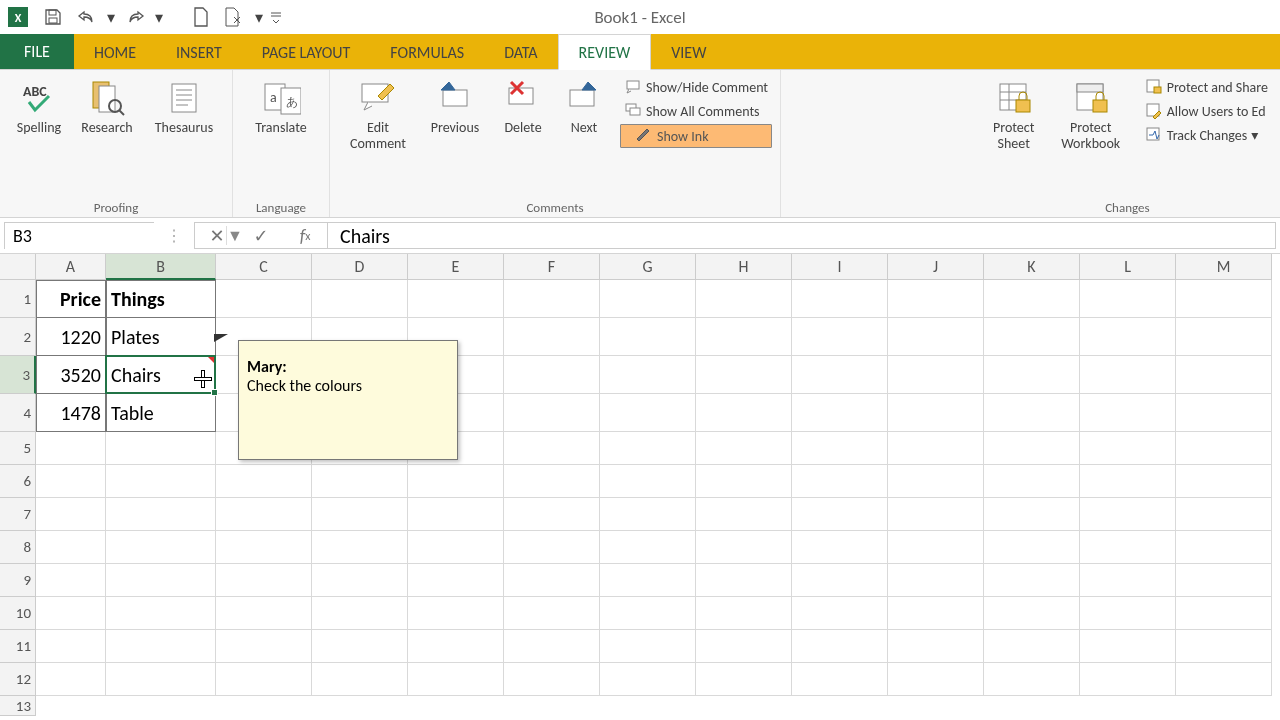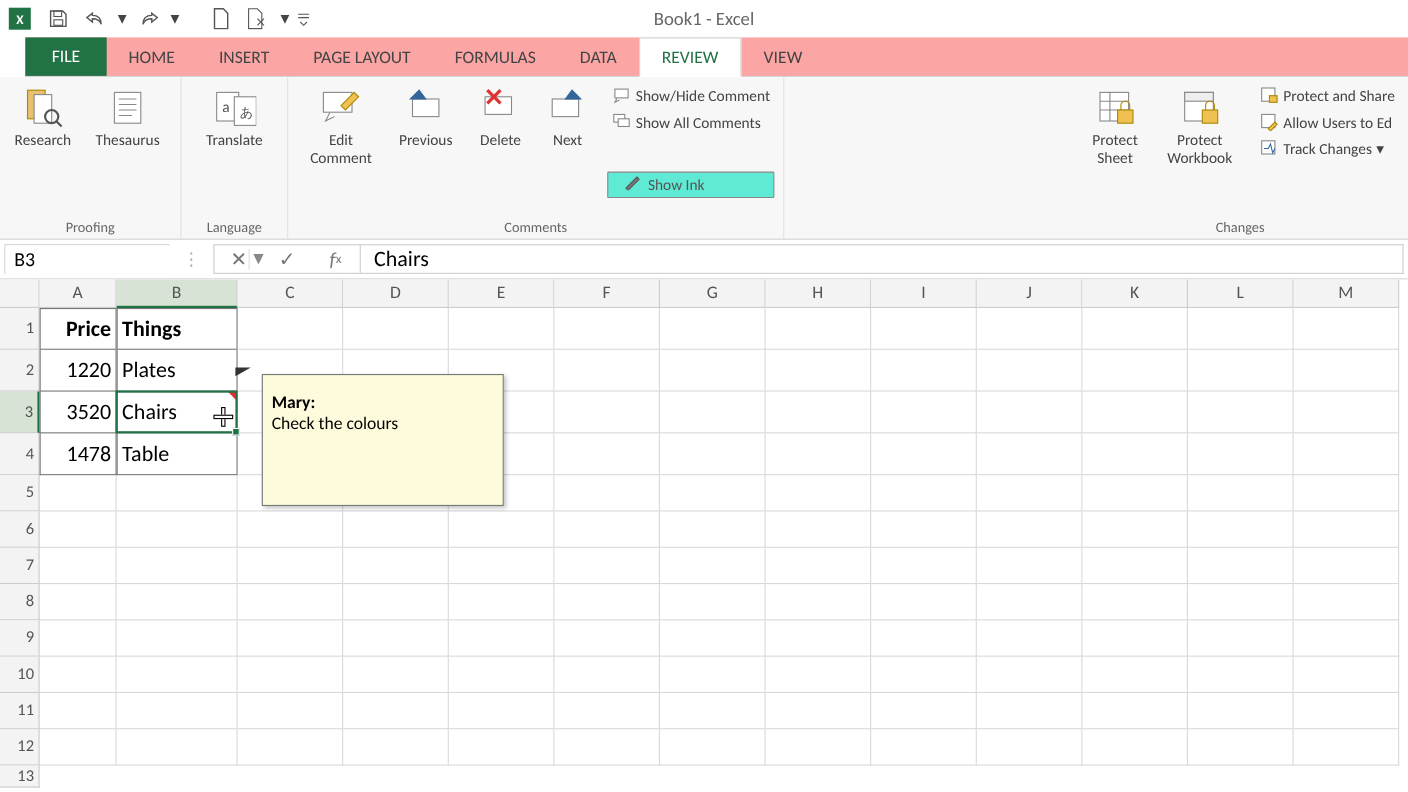--- a/index.html
+++ b/index.html
@@ -8,37 +8,37 @@
   
   .titlebar { height: 34px; background: #fff; display: flex; align-items: center; }
   .titlebar .app-icon { width: 36px; display: flex; align-items:center; justify-content:center;}
   .qat { display: flex; align-items: center; gap: 0; }
   .qat .qat-item { width: 34px; height: 30px; display:flex; align-items:center; justify-content:center; color:#444; }
   .qat .qat-sep { width: 18px;}
   .titlebar .title { flex: 1; text-align: center; font-size: 17px; color: #666; position: absolute; left:0; right:0; pointer-events:none;}
   .titlebar .title span { pointer-events:auto;}
 
   
-  .tabs { height: 36px; background: #fca5a5; display: flex; align-items: flex-end; padding-left: 0; border-bottom: 1px solid #d4d4d4; margin-left: 23px;}
+  .tabs { height: 36px; background: #eab308; display: flex; align-items: flex-end; padding-left: 0; border-bottom: 1px solid #d4d4d4;}
   .tab { padding: 8px 20px 7px; font-size: 16px; color: #444; cursor: pointer; }
   .tab.file { background: #217346; color: #fff; padding: 8px 24px 8px;}
   .tab.active { background: #fff; border: 1px solid #d4d4d4; border-bottom: 1px solid #fff; margin-bottom: -1px; color: #217346; }
 
   
   .ribbon { height: 148px; background: #f7f7f7; border-bottom: 1px solid #d4d4d4; display: flex; }
   .group { border-right: 1px solid #e1e1e1; display: flex; flex-direction: column; align-items: center; justify-content: space-between; padding: 6px 8px 2px; }
   .group-body { display: flex; gap: 6px; flex: 1; align-items: flex-start;}
   .group-label { font-size: 13px; color: #666; text-align: center; padding: 2px 0 0; }
   .rbtn-lg { display:flex; flex-direction:column; align-items:center; width: 62px; cursor:pointer; }
   .rbtn-lg .ico { width: 40px; height: 40px; margin-top: 2px; display:flex; align-items:center; justify-content:center;}
   .rbtn-lg .lbl { font-size: 14px; color:#444; text-align:center; margin-top: 2px; line-height: 1.15;}
   .rbtn-sm { display:flex; align-items:center; gap:4px; font-size:14px; color:#444; padding:2px 4px; cursor:pointer;}
   .rbtn-sm .sico { width:18px; height:18px; display:flex; align-items:center; justify-content:center;}
   .stack { display:flex; flex-direction:column; gap:2px; }
-  .showink { border:1px solid #888; background:#5eead4; color:#555; padding: 2px 14px; display:flex; align-items:center; gap:6px; font-size:14px; border-radius:1px;margin-top:32px;}
+  .showink { border:1px solid #888; background:#fdba74; color:#555; padding: 2px 14px; display:flex; align-items:center; gap:6px; font-size:14px; border-radius:1px;}
   .rbtn-lg.wide{width:80px;}
 
   
   .fbar { height: 36px; display: flex; align-items: stretch; border-bottom: 1px solid #d4d4d4;}
   .namebox-wrap{display:flex; align-items:center; border:1px solid #ccc; margin:4px 0 4px 4px; width:150px;}
   .namebox { flex:1; border: none; padding: 2px 8px; font-size: 18px; outline:none; color:#000000;}
   .namebox-dd{ width:26px; text-align:center; color:#888; border-left:1px solid #ddd; cursor:pointer;}
   .fbar-sep{width:40px; display:flex; align-items:center; justify-content:center; color:#aaa;}
   .fbar-btns{display:flex; align-items:center; border:1px solid #ccc; margin:4px 0; }
   .fbar-btn{width:44px; display:flex; align-items:center; justify-content:center; color:#777; font-size:18px; cursor:pointer;}
@@ -142,20 +142,29 @@
   <div class="tab active">REVIEW</div>
   <div class="tab">VIEW</div>
 </div>
 
 <div class="ribbon">
   <div class="group">
     <div class="group-body">
       <div class="rbtn-lg">
         <div class="ico">
             <svg width="40" height="40">
+              <text x="4" y="18" font-size="14" fill="#444" font-weight="bold">ABC</text>
+              <path d="M10 24l6 8 14-14" stroke="#3a7" stroke-width="3" fill="none"></path>
+            </svg>
+          </div>
+        <div class="lbl">Spelling</div>
+      </div>
+      <div class="rbtn-lg">
+        <div class="ico">
+            <svg width="40" height="40">
               <rect x="6" y="4" width="16" height="26" fill="#e8c070" stroke="#a80"></rect>
               <rect x="12" y="8" width="16" height="26" fill="#fff" stroke="#888"></rect>
               <circle cx="28" cy="28" r="6" fill="none" stroke="#555" stroke-width="2"></circle>
               <path d="M32 32l5 5" stroke="#555" stroke-width="2"></path>
             </svg>
           </div>
         <div class="lbl">Research</div>
       </div>
       <div class="rbtn-lg wide">
         <div class="ico">

